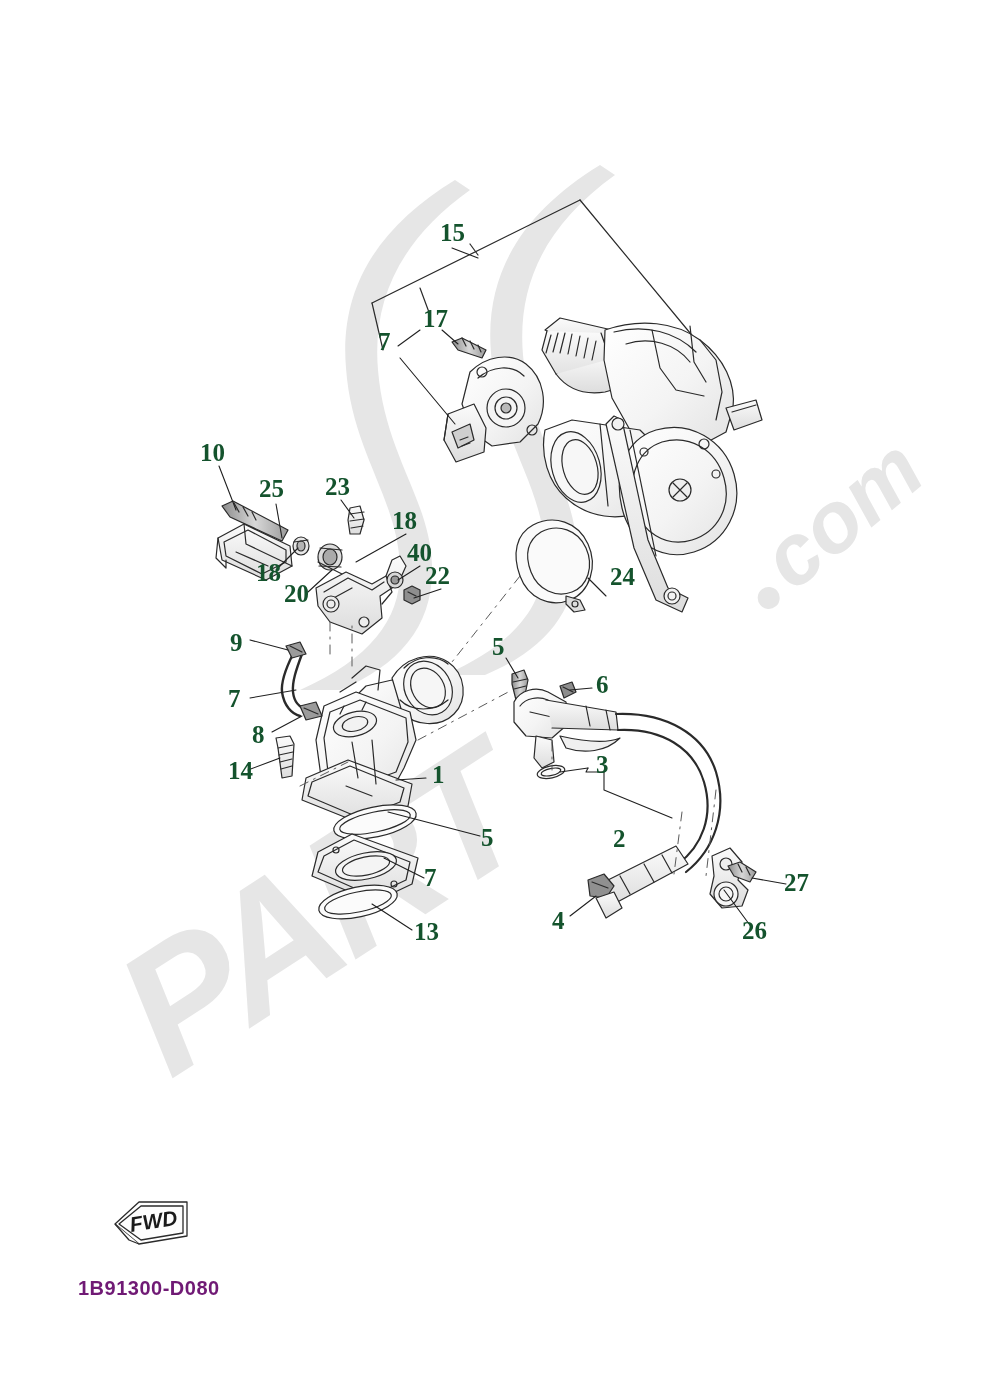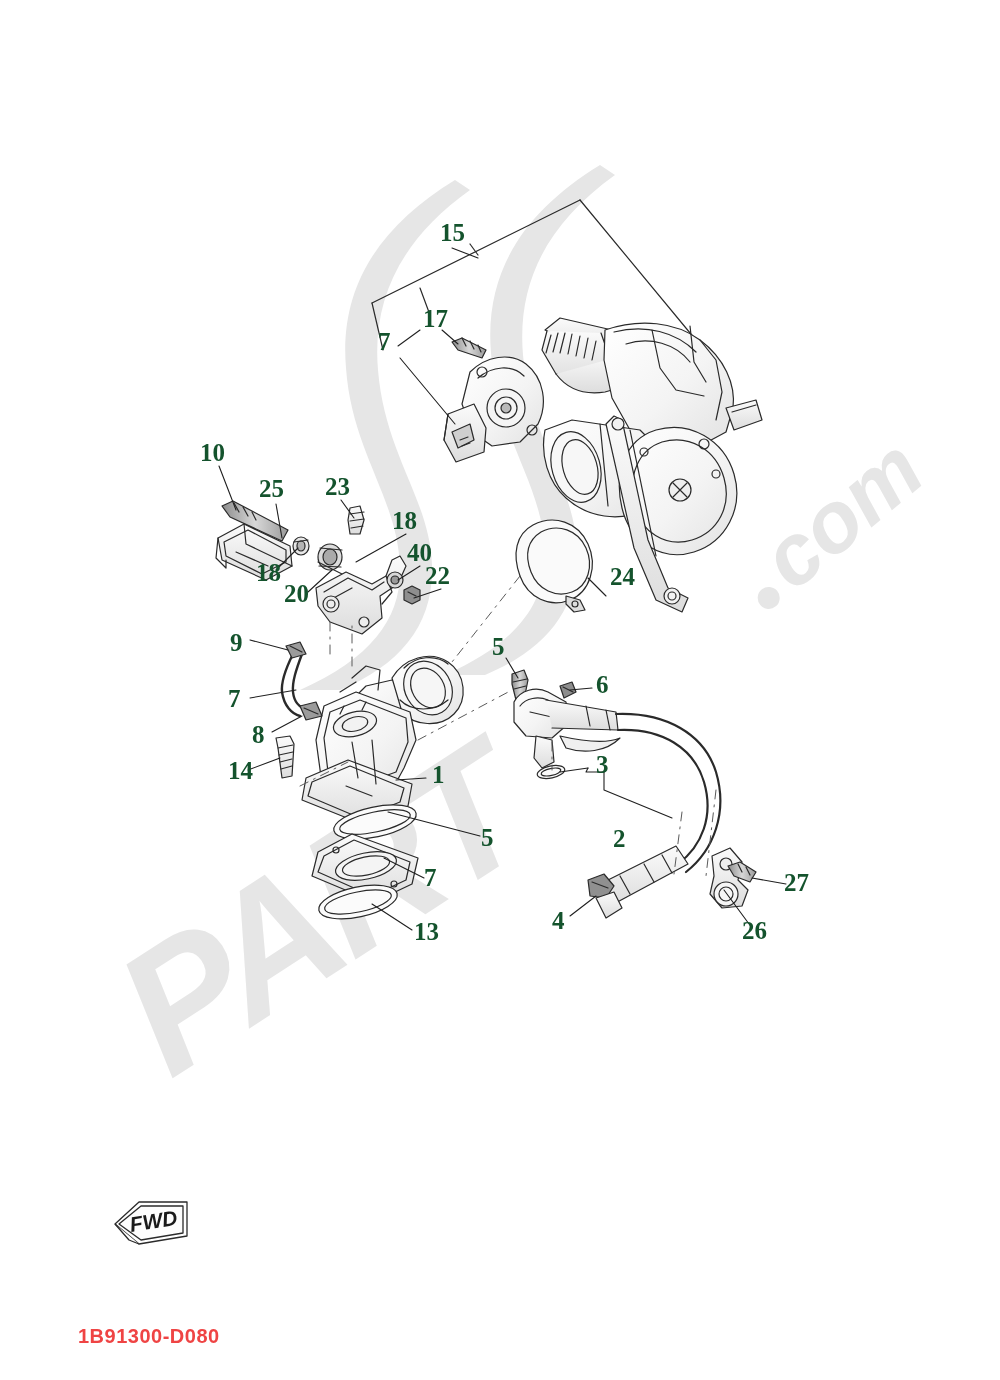--- a/index.html
+++ b/index.html
@@ -6,21 +6,21 @@
   body{
     width:1000px;height:1380px;position:relative;overflow:hidden;
     font-family:"Liberation Serif", serif;
     background:#ffffff;
   }
   #stage{position:absolute;left:0;top:0;width:1000px;height:1380px;}
   #stage svg{position:absolute;left:0;top:0;}
   .code{
     position:absolute;left:78px;top:1277px;
     font-family:"Liberation Sans", sans-serif;
-    font-weight:bold;font-size:20px;letter-spacing:0.5px;color:#ef4444;margin-top:48px;
+    font-weight:bold;font-size:20px;letter-spacing:0.5px;color:#701a75;
   }
   .lbl{
     position:absolute;
     font-family:"Liberation Serif", serif;
     font-weight:bold;font-size:25px;color:#14532d;
     line-height:1;white-space:nowrap;
   }
 </style>
 </head>
 <body>

